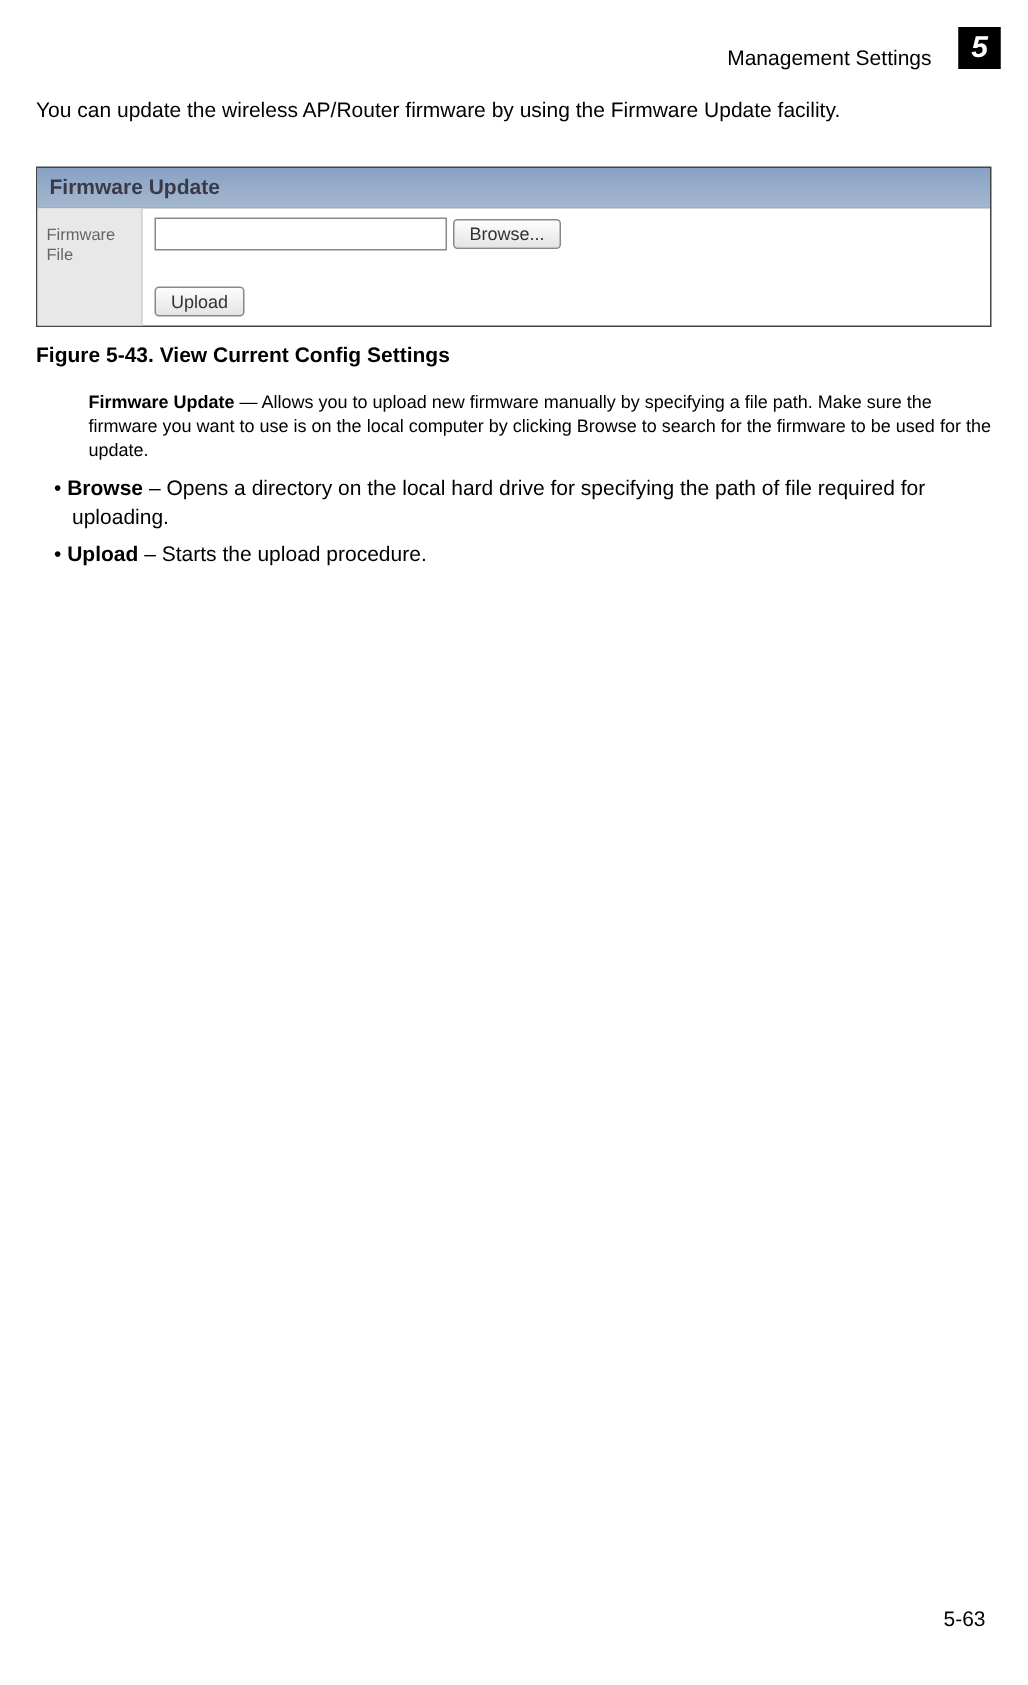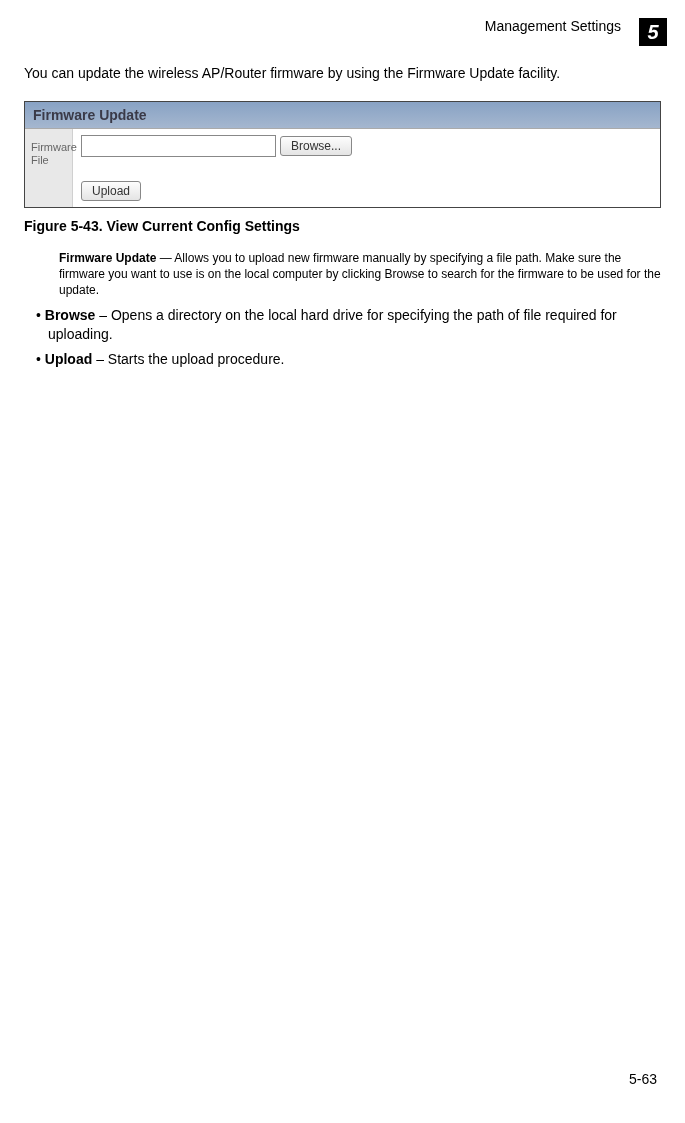--- a/index.html
+++ b/index.html
@@ -7,21 +7,21 @@
       width: 685px;
       height: 1123px;
       font-family: Arial, Helvetica, sans-serif;
       position: relative;
       background: #fff;
       color: #000;
     }
     .header-section {
       display: flex;
       justify-content: flex-end;
-      align-items: flex-start;
+      align-items: flex-end;
       padding: 18px 18px 8px 0;
       gap: 18px;
     }
     .header-label {
       font-size: 14px;
     }
     .chapter-box {
       width: 28px;
       height: 28px;
       background: #000;
@@ -40,21 +40,21 @@
       padding: 10px 24px 0 24px;
     }
     h2.section-title {
       font-size: 18px;
       font-weight: bold;
       margin: 4px 0 12px 0;
     }
     p.intro {
       font-size: 14px;
       line-height: 1.35;
-      margin-bottom: 18px;
+      margin-bottom: 28px;
     }
     .screenshot-box {
       border: 1px solid #444;
       margin-bottom: 10px;
       background: #fff;
     }
     .titlebar {
       background: linear-gradient(#88a2c4, #a5b7cf);
       padding: 4px 8px;
       border-bottom: 1px solid #aaa;
@@ -63,21 +63,21 @@
       font-size: 14px;
       font-weight: bold;
       color: #3a3a48;
       font-family: Verdana, Arial, sans-serif;
     }
     .panel {
       display: flex;
       align-items: stretch;
     }
     .panel-left {
-      width: 48px;
+      width: 70px;
       background: #e8e8e8;
       color: #666;
       font-size: 11px;
       padding: 12px 6px;
       border-right: 1px solid #d0d0d0;
       line-height: 1.2;
     }
     .panel-mid {
       padding: 6px 8px;
       display: flex;

